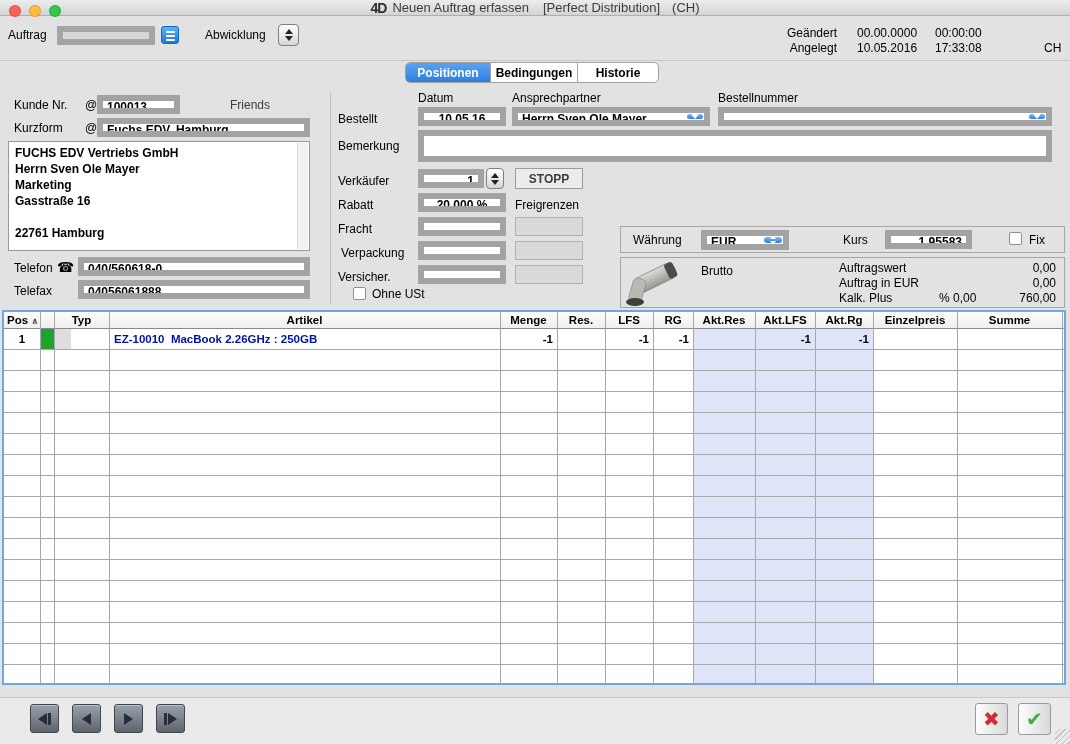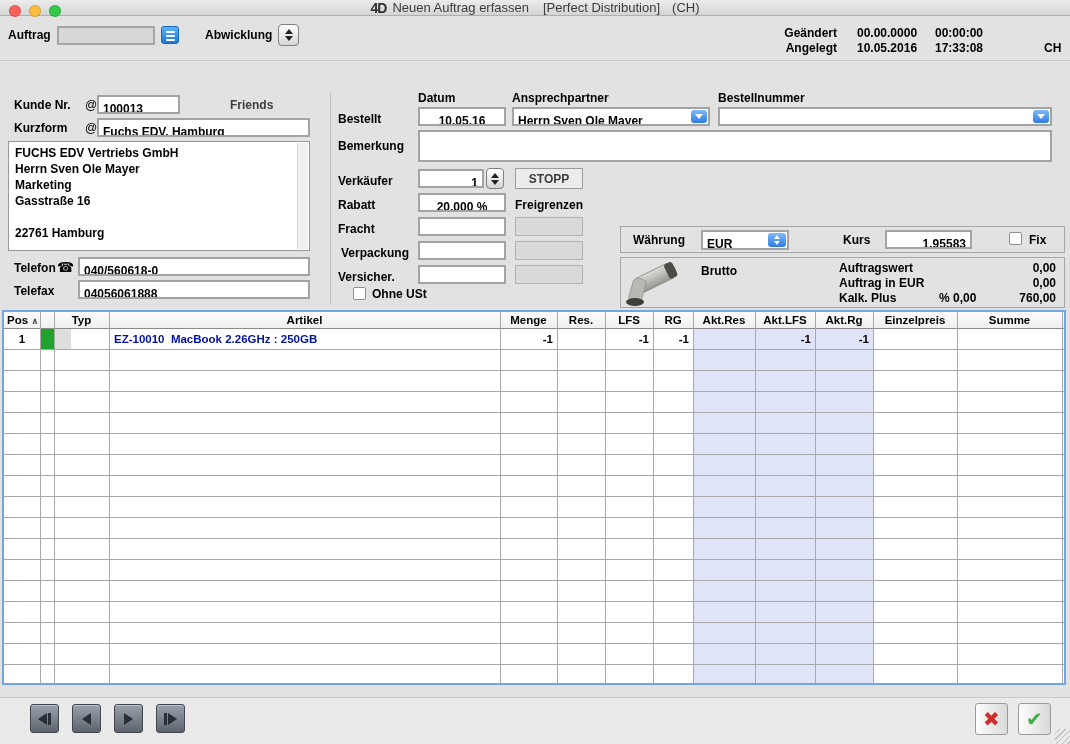--- a/index.html
+++ b/index.html
@@ -4,25 +4,25 @@
 <style>
   * { box-sizing: border-box; }
   body { margin: 0; background: #888; }
   #window {
     position: relative; width: 1070px; height: 744px;
     background: #e2e2e2; overflow: hidden;
     font-family: "Liberation Sans", "DejaVu Sans", sans-serif;
     font-size: 12px; color: #000;
   }
   .abs { position: absolute; }
-  .lbl { position: absolute; font-weight: bold; white-space: nowrap; }
+  .lbl { position: absolute; font-weight: normal; white-space: nowrap; }
   .plain { position: absolute; white-space: nowrap; }
   .field {
-    position: absolute; background: #fff; border: 2px solid #a3a3a3;
-    font-weight: bold; font-size: 12px; padding: 6px 4px;
+    position: absolute; background: #fff; border: 6px solid #a3a3a3;
+    font-weight: bold; font-size: 12px; padding: 0 4px;
     white-space: nowrap; overflow: hidden; line-height: 13px;
   }
   .field.center { text-align: center; }
   .field.right  { text-align: right; }
   .dfield { position: absolute; background: #d9d9d9; border: 1px solid #b2b2b2; }
   .checkbox {
     position: absolute; width: 13px; height: 13px; background: #fff;
     border: 1px solid #8f8f8f; border-radius: 2px;
   }
   
@@ -157,20 +157,25 @@
   <div class="lbl" style="left:777px; top:26px; width:60px; text-align:right">Geändert</div>
   <div class="lbl" style="left:857px; top:26px">00.00.0000</div>
   <div class="lbl" style="left:935px; top:26px">00:00:00</div>
   <div class="lbl" style="left:777px; top:41px; width:60px; text-align:right">Angelegt</div>
   <div class="lbl" style="left:857px; top:41px">10.05.2016</div>
   <div class="lbl" style="left:935px; top:41px">17:33:08</div>
   <div class="lbl" style="left:1044px; top:41px">CH</div>
 
   <div class="abs" style="left:0; top:60px; width:1070px; height:1px; background:#c8c8c8"></div>
 
+  <div class="tabs">
+    <div class="tab active" style="width:85px">Positionen</div>
+    <div class="tab" style="width:87px">Bedingungen</div>
+    <div class="tab" style="width:80px">Historie</div>
+  </div>
 
   <div class="lbl" style="left:14px; top:98px">Kunde Nr.</div>
   <div class="plain" style="left:85px; top:98px">@</div>
   <div class="field" style="left:97px; top:95px; width:83px; height:19px">100013</div>
   <div class="lbl" style="left:230px; top:98px; color:#404040">Friends</div>
 
   <div class="lbl" style="left:14px; top:121px">Kurzform</div>
   <div class="plain" style="left:85px; top:121px">@</div>
   <div class="field" style="left:97px; top:118px; width:213px; height:19px">Fuchs EDV, Hamburg</div>
 

